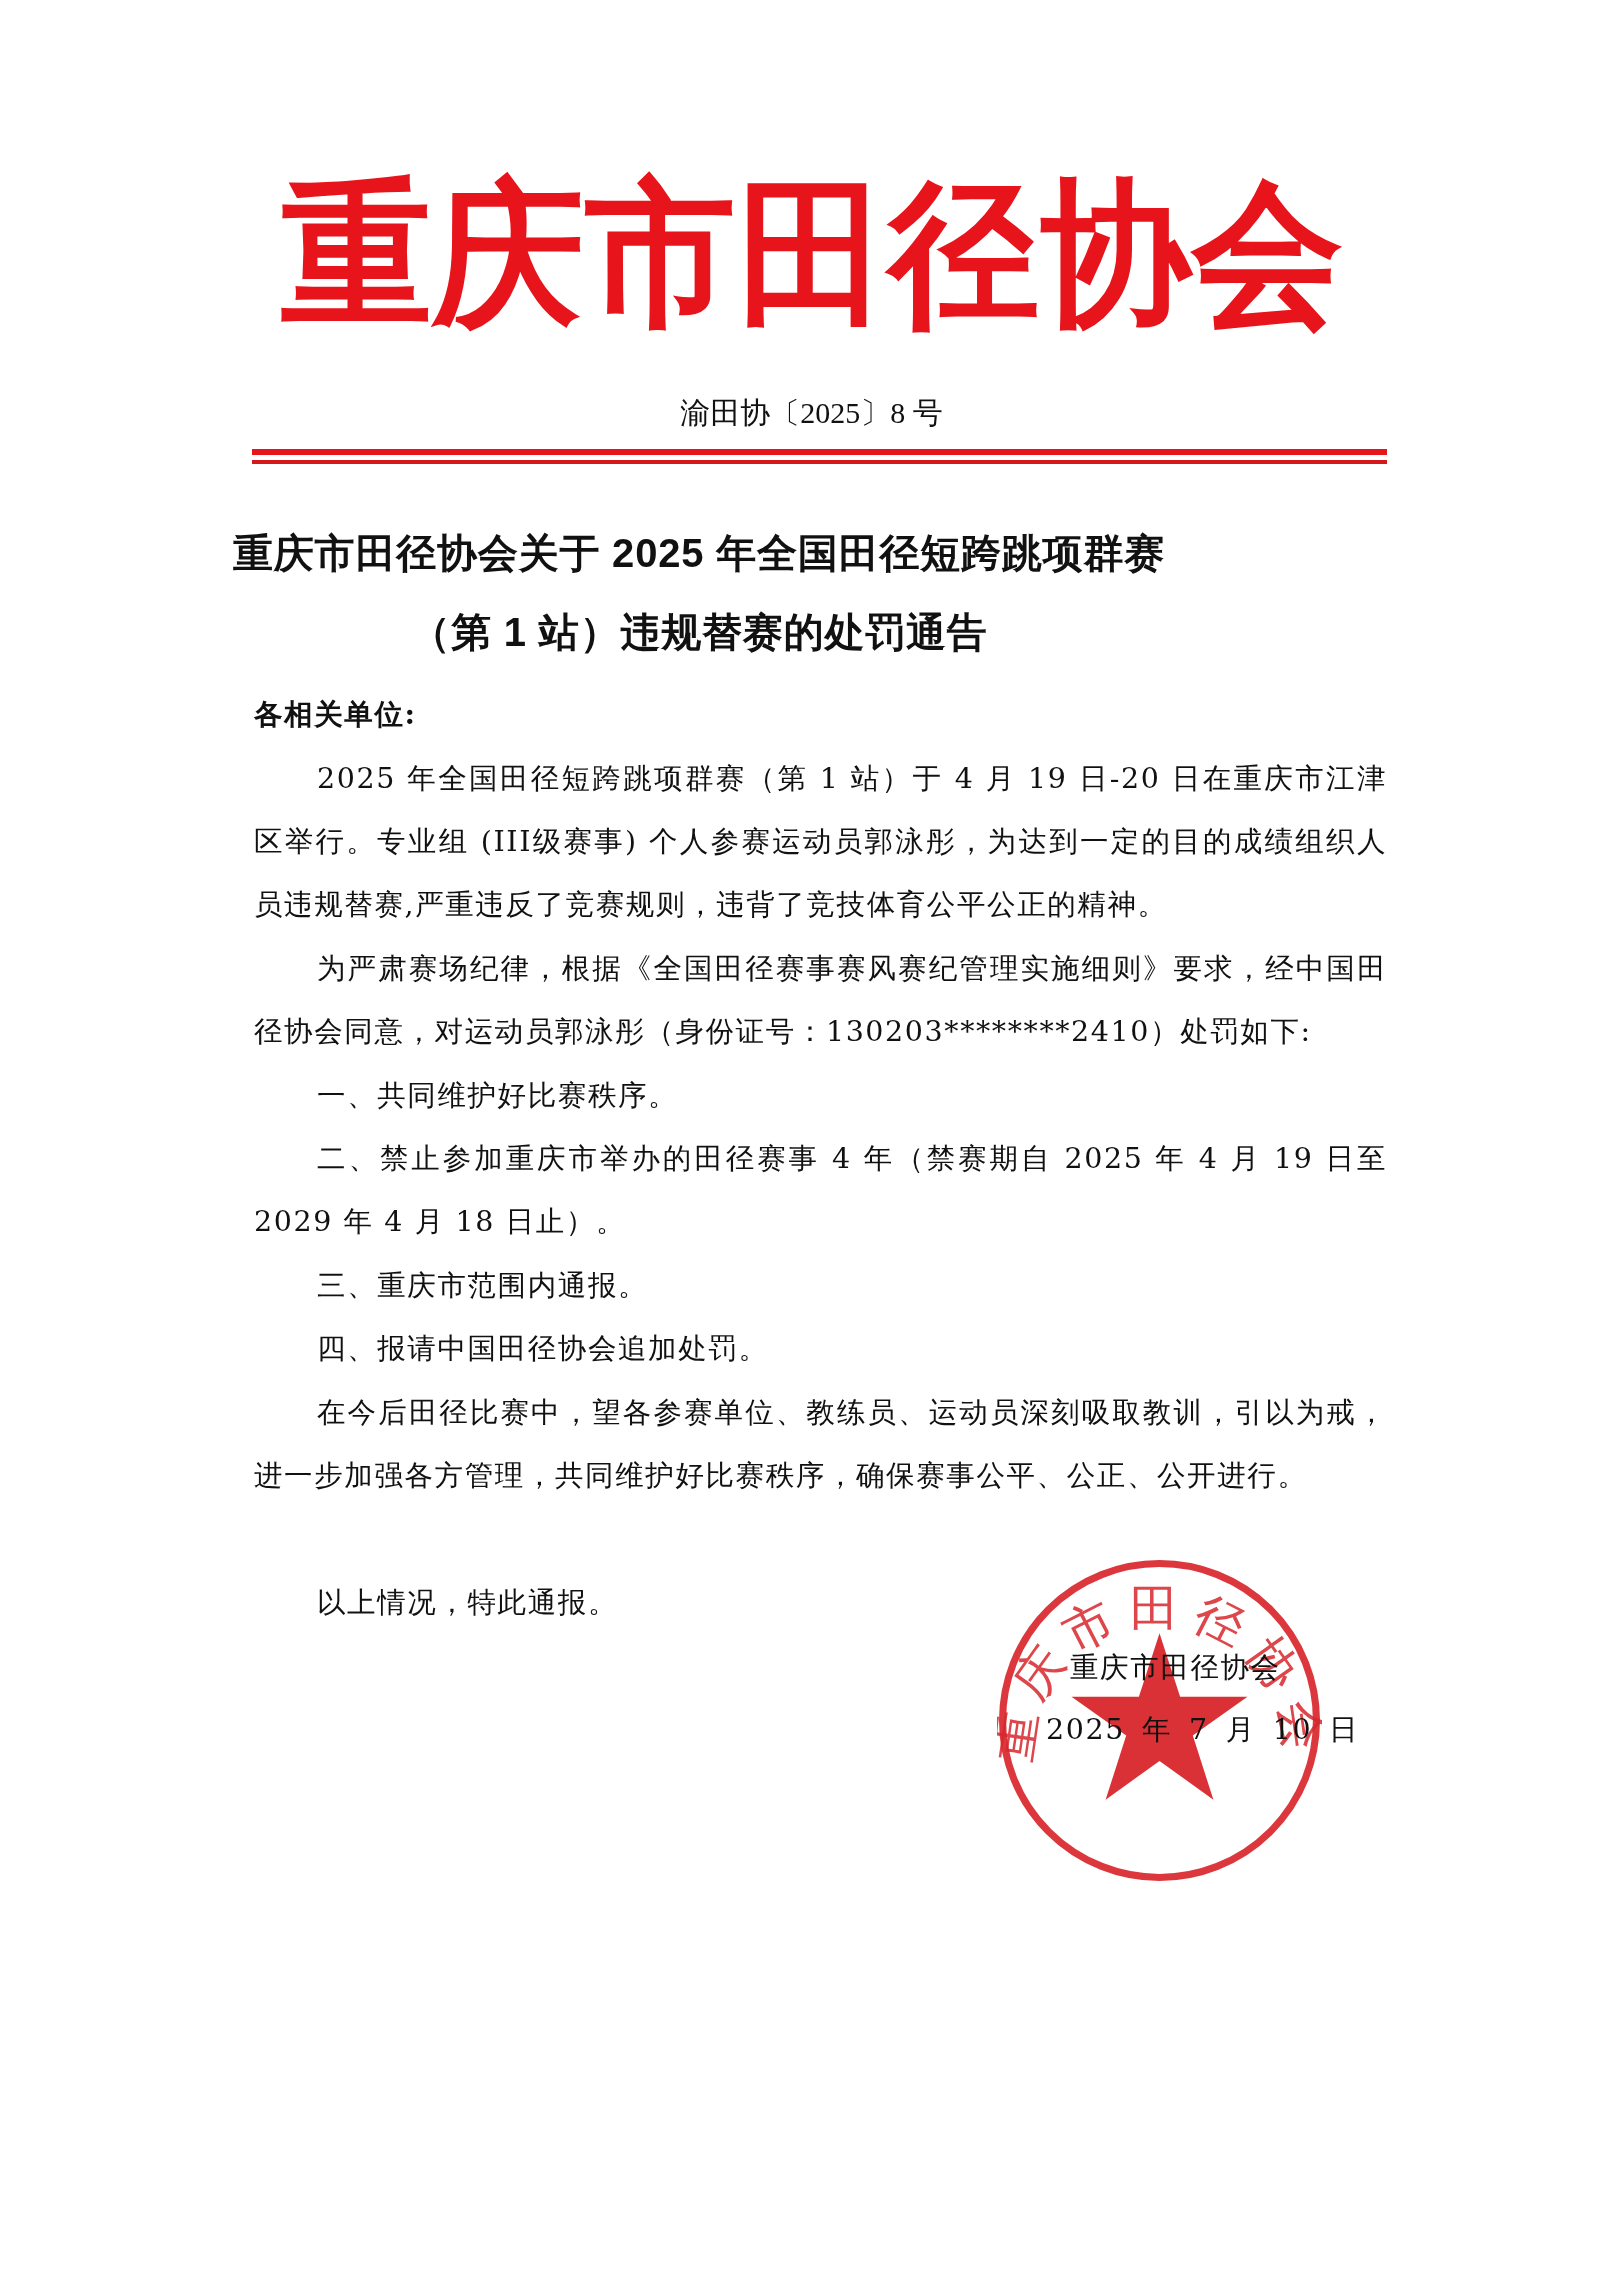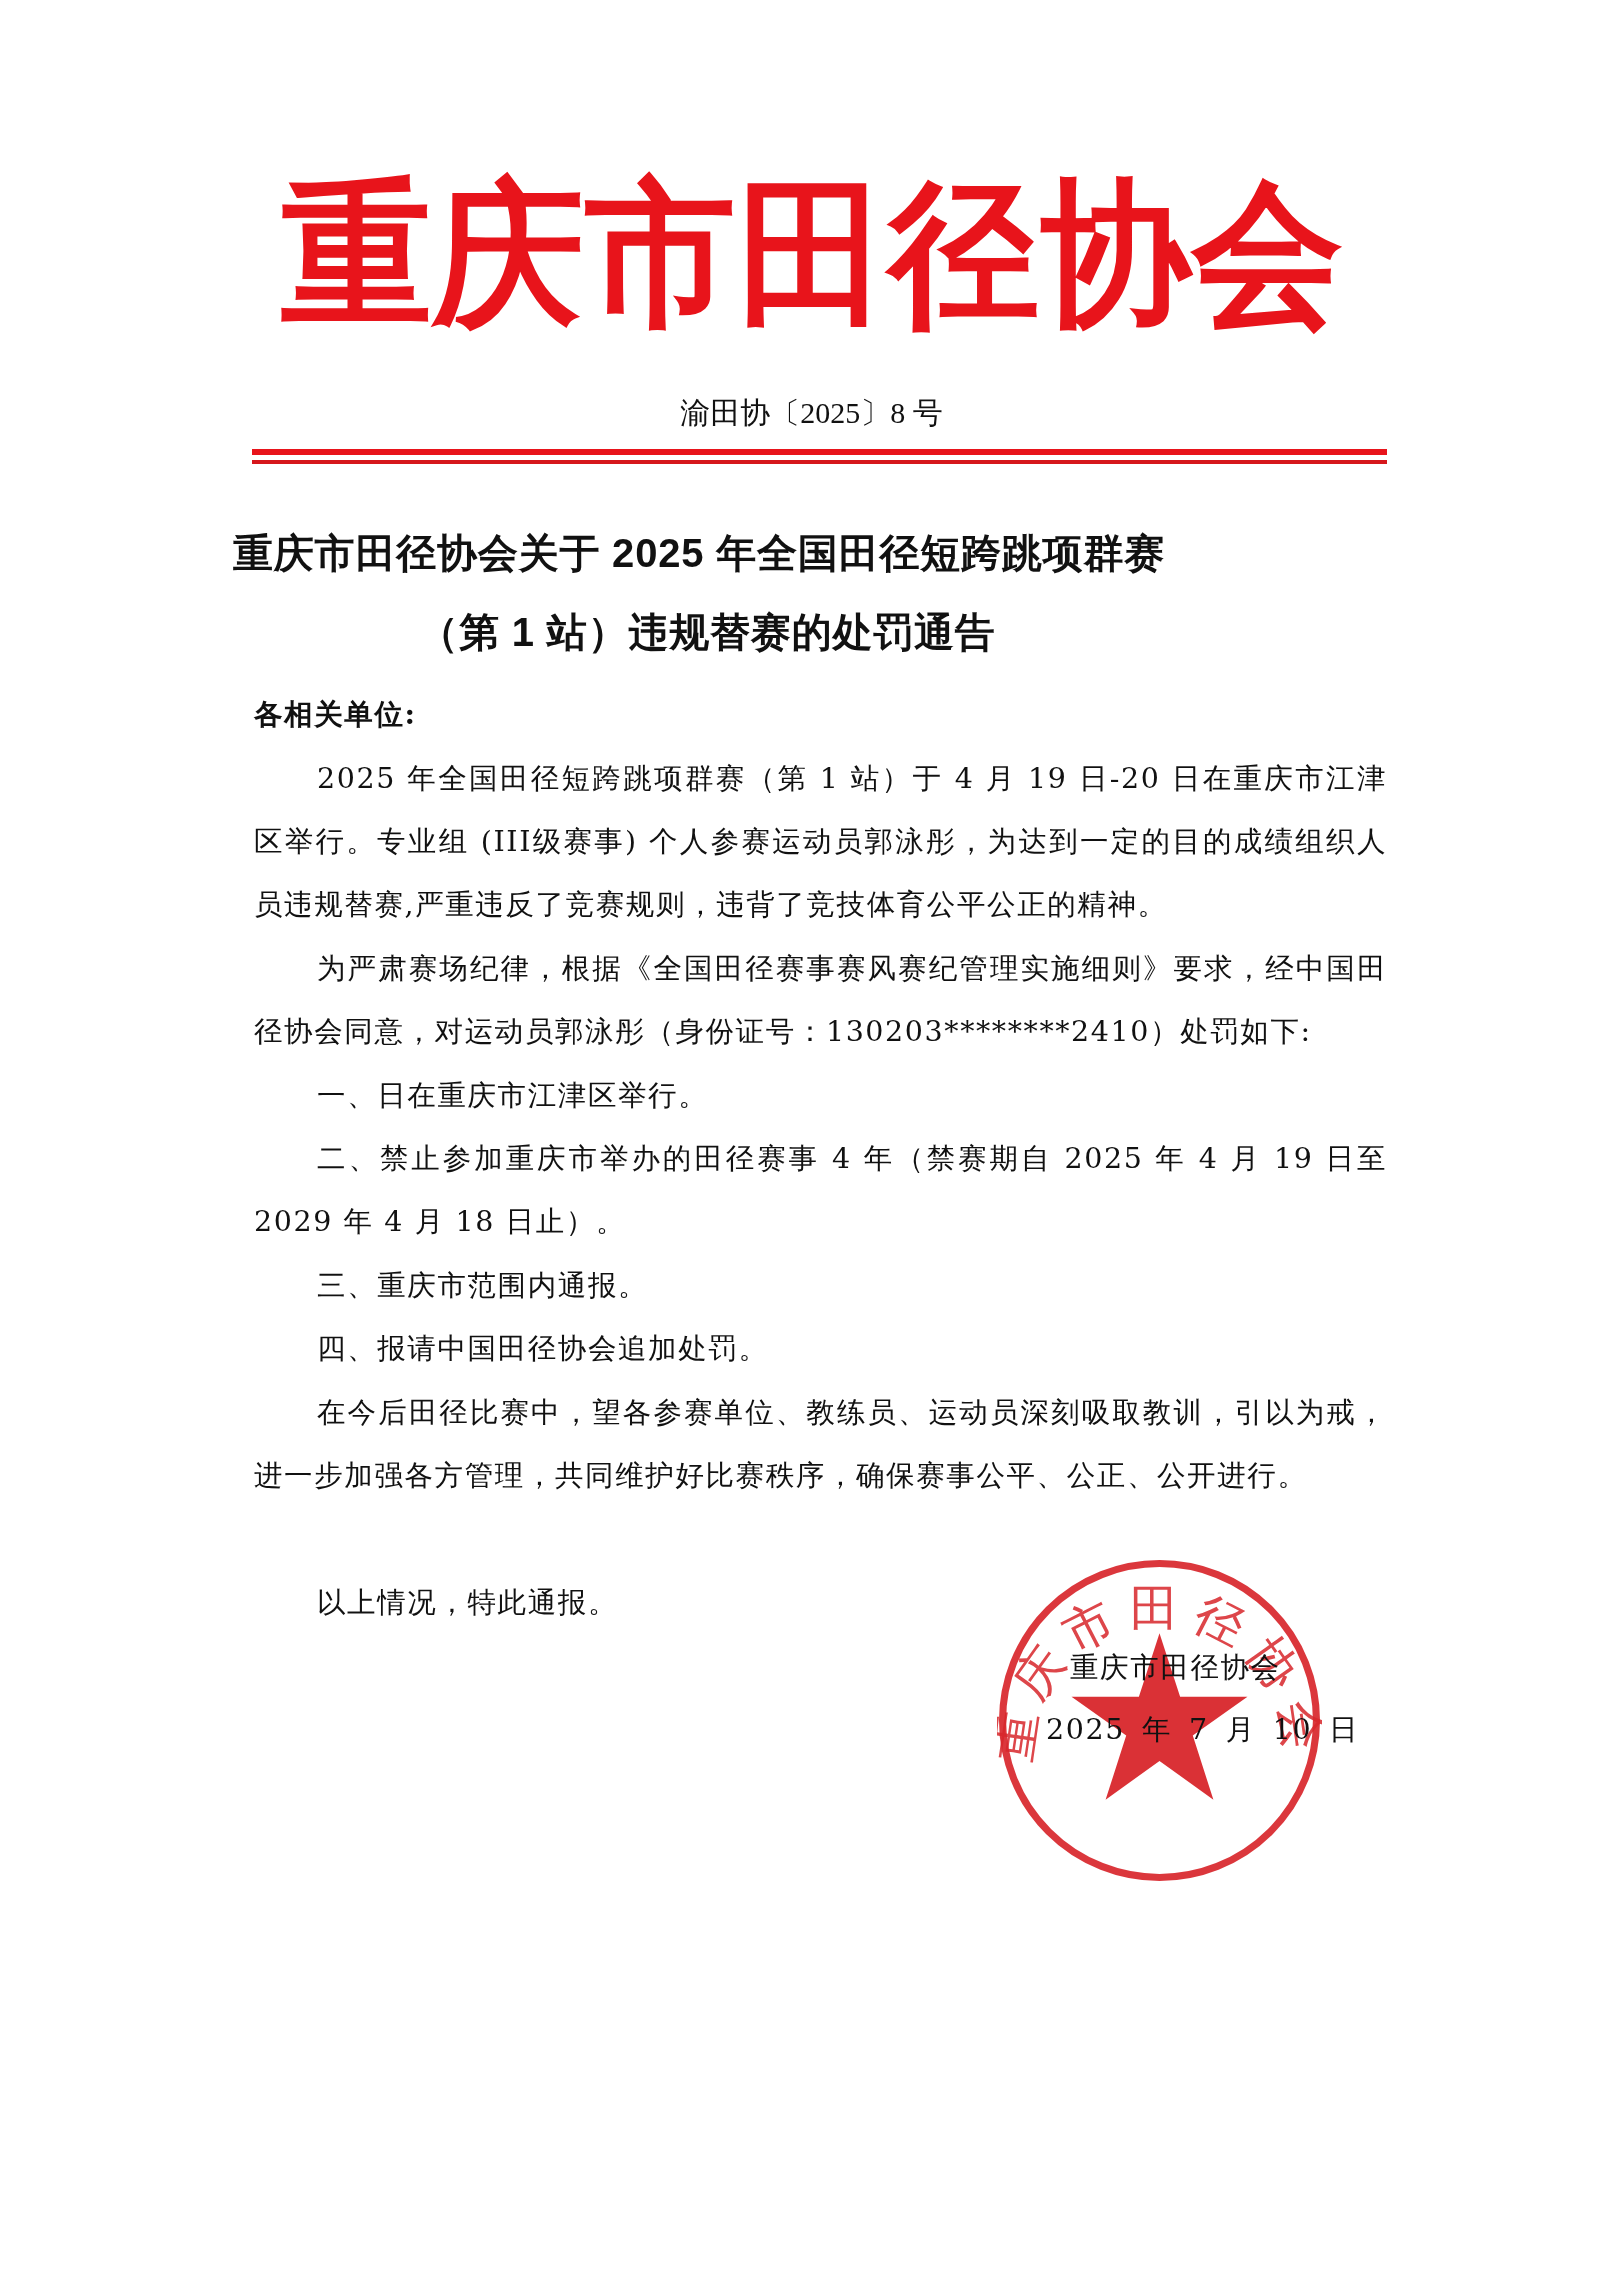--- a/index.html
+++ b/index.html
@@ -24,21 +24,21 @@
   .rule { position: absolute; left: 252px; width: 1135px; background: #e8141b; }
   .rule.top { top: 449px; height: 6.3px; }
   .rule.bottom { top: 460px; height: 4px; background: #d6171c; }
 
   .title {
     position: absolute; left: 0; width: 1398px; text-align: center;
     font-family: "Liberation Sans", "DejaVu Sans", sans-serif; font-weight: bold;
     font-size: 40px; color: #111; letter-spacing: 0.8px;
   }
   .title.l1 { top: 526px; }
-  .title.l2 { top: 605px; margin-left: 8px; }
+  .title.l2 { top: 605px; }
 
   .body-text {
     position: absolute; left: 254px; width: 1133px;
     font-family: "DejaVu Serif", serif; font-size: 28.5px; color: #111;
     line-height: 63px; text-align: justify; letter-spacing: 1.6px;
   }
   .para { margin: 0; }
   .indent { text-indent: 63px; }
 
   .salutation { top: 683px; font-weight: bold; }
@@ -80,21 +80,21 @@
 
   <div class="rule top"></div>
   <div class="rule bottom"></div>
 
   <div class="title l1">重庆市田径协会关于 2025 年全国田径短跨跳项群赛</div>
   <div class="title l2">（第 1 站）违规替赛的处罚通告</div>
 
   <p class="body-text para salutation">各相关单位:</p>
   <p class="body-text para indent p1">2025 年全国田径短跨跳项群赛（第 1 站）于 4 月 19 日-20 日在重庆市江津区举行。专业组 (III级赛事) 个人参赛运动员郭泳彤，为达到一定的目的成绩组织人员违规替赛,严重违反了竞赛规则，违背了竞技体育公平公正的精神。</p>
   <p class="body-text para indent p2">为严肃赛场纪律，根据《全国田径赛事赛风赛纪管理实施细则》要求，经中国田径协会同意，对运动员郭泳彤（身份证号：130203********2410）处罚如下:</p>
-  <p class="body-text para indent item1">一、日在重庆市江津区举行。</p>
+  <p class="body-text para indent item1">一、共同维护好比赛秩序。</p>
   <p class="body-text para indent item2">二、禁止参加重庆市举办的田径赛事 4 年（禁赛期自 2025 年 4 月 19 日至 2029 年 4 月 18 日止）。</p>
   <p class="body-text para indent item3">三、重庆市范围内通报。</p>
   <p class="body-text para indent item4">四、报请中国田径协会追加处罚。</p>
   <p class="body-text para indent closing">以上情况，特此通报。</p>
   <p class="body-text para indent p3">在今后田径比赛中，望各参赛单位、教练员、运动员深刻吸取教训，引以为戒，进一步加强各方管理，共同维护好比赛秩序，确保赛事公平、公正、公开进行。</p>
 
   <svg class="stamp" viewBox="0 0 410 410" xmlns="http://www.w3.org/2000/svg">
     <defs>
       <path id="ringPath" d="M 70 330 A 160 160 0 1 1 340 330" fill="none"></path>
     </defs>

